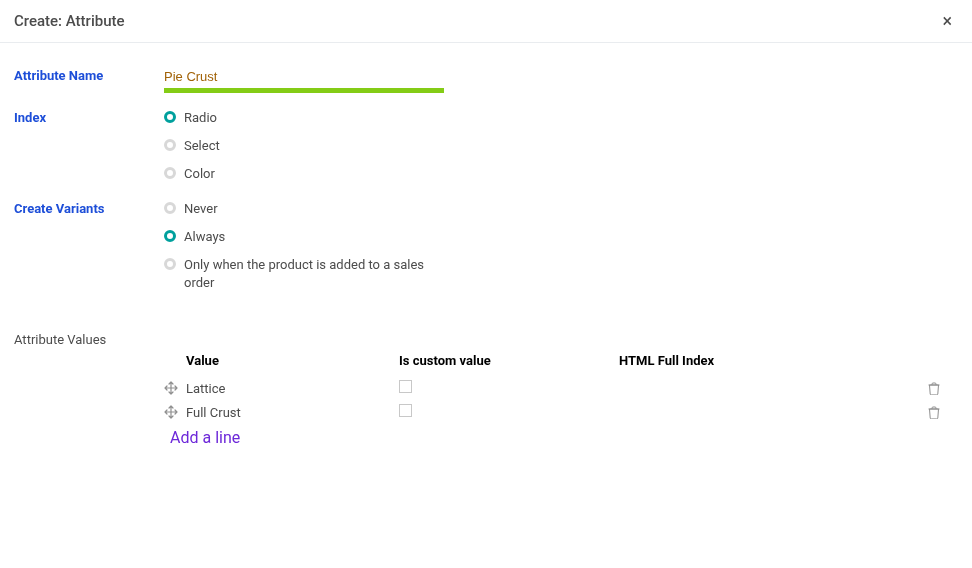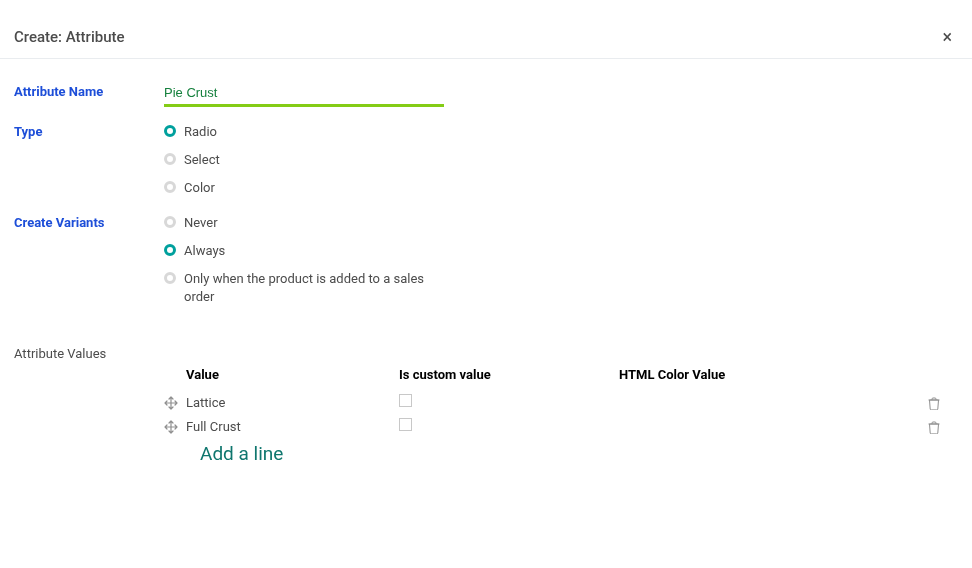--- a/index.html
+++ b/index.html
@@ -12,21 +12,20 @@
     width: 972px;
     height: 568px;
     overflow: hidden;
   }
   .modal-header {
     display: flex;
     align-items: center;
     justify-content: space-between;
     padding: 12px 16px 12px 14px;
     border-bottom: 1px solid #e9ecef;
-    margin-top: 16px;
   }
   .modal-title {
     font-size: 15px;
     font-weight: 500;
     color: #4c4c4c;
   }
   .close-x {
     font-size: 18px;
     color: #4c4c4c;
     line-height: 1;
@@ -52,25 +51,25 @@
     flex: 0 0 280px;
     width: 280px;
   }
   .form-content-wide {
     flex: 0 0 290px;
     width: 290px;
   }
   .text-input {
     width: 100%;
     border: none;
-    border-bottom: 3px solid #84cc16;
+    border-bottom: 5px solid #84cc16;
     font-size: 13px;
     padding: 2px 0 4px 0;
     outline: none;
-    color: #15803d;
+    color: #a16207;
     background: transparent;
   }
   .radio-group { display: flex; flex-direction: column; gap: 10px; }
   .radio-option {
     display: flex;
     align-items: flex-start;
     gap: 8px;
     cursor: pointer;
   }
   .radio-dot {
@@ -109,21 +108,21 @@
     font-size: 13px;
     margin-bottom: 8px;
   }
   .col-handle { width: 22px; flex-shrink: 0; }
   .col-value { width: 213px; flex-shrink: 0; }
   .col-custom { width: 220px; flex-shrink: 0; }
   .col-color { flex: 1 1 auto; }
   .col-trash { width: 30px; flex-shrink:0; text-align:right; }
   .tbody-row {
     display: flex;
-    align-items: flex-end;
+    align-items: center;
     font-size: 13px;
     color: #4c4c4c;
     padding: 4px 0;
   }
   .drag-handle {
     color: #8f8f8f;
     cursor: grab;
     width: 22px;
     flex-shrink:0;
   }
@@ -137,23 +136,23 @@
     display: inline-block;
   }
   .color-cell { flex: 1 1 auto; }
   .trash-cell { width: 30px; flex-shrink:0; text-align: left; color:#8f8f8f; cursor:pointer; }
   .trash-cell svg { display:block; }
   .add-line-row {
     display: flex;
     padding: 4px 0;
   }
   .add-line {
-    margin-left: 36px;
-    color: #0f766e;
-    font-size: 19px;
+    margin-left: 6px;
+    color: #6d28d9;
+    font-size: 16px;
     cursor: pointer;
   }
 </style>
 </head>
 <body>
 
 <div class="modal-header">
   <div class="modal-title">Create: Attribute</div>
   <div class="close-x">×</div>
 </div>
@@ -161,21 +160,21 @@
 <div class="modal-body">
 
   <div class="form-row">
     <div class="form-label">Attribute Name</div>
     <div class="form-content">
       <input type="text" class="text-input" value="Pie Crust" style="">
     </div>
   </div>
 
   <div class="form-row">
-    <div class="form-label">Type</div>
+    <div class="form-label">Index</div>
     <div class="form-content">
       <div class="radio-group">
         <div class="radio-option">
           <span class="radio-dot checked"></span>
           <span class="radio-label">Radio</span>
         </div>
         <div class="radio-option">
           <span class="radio-dot"></span>
           <span class="radio-label">Select</span>
         </div>
@@ -207,21 +206,21 @@
     </div>
   </div>
 
   <div class="section-label">Attribute Values</div>
 
   <div class="values-table">
     <div class="thead-row">
       <div class="col-handle"></div>
       <div class="col-value">Value</div>
       <div class="col-custom">Is custom value</div>
-      <div class="col-color">HTML Color Value</div>
+      <div class="col-color">HTML Full Index</div>
       <div class="col-trash"></div>
     </div>
 
     <div class="tbody-row">
       <div class="drag-handle">
         <svg width="14" height="14" viewBox="0 0 14 14" fill="none">
             <path d="M7 1 L5 3 M7 1 L9 3 M7 13 L5 11 M7 13 L9 11 M1 7 L3 5 M1 7 L3 9 M13 7 L11 5 M13 7 L11 9 M7 1 L7 13 M1 7 L13 7" stroke="#8f8f8f" stroke-width="1.2" stroke-linecap="round"></path>
           </svg>
       </div>
       <div class="value-cell">Lattice</div>

